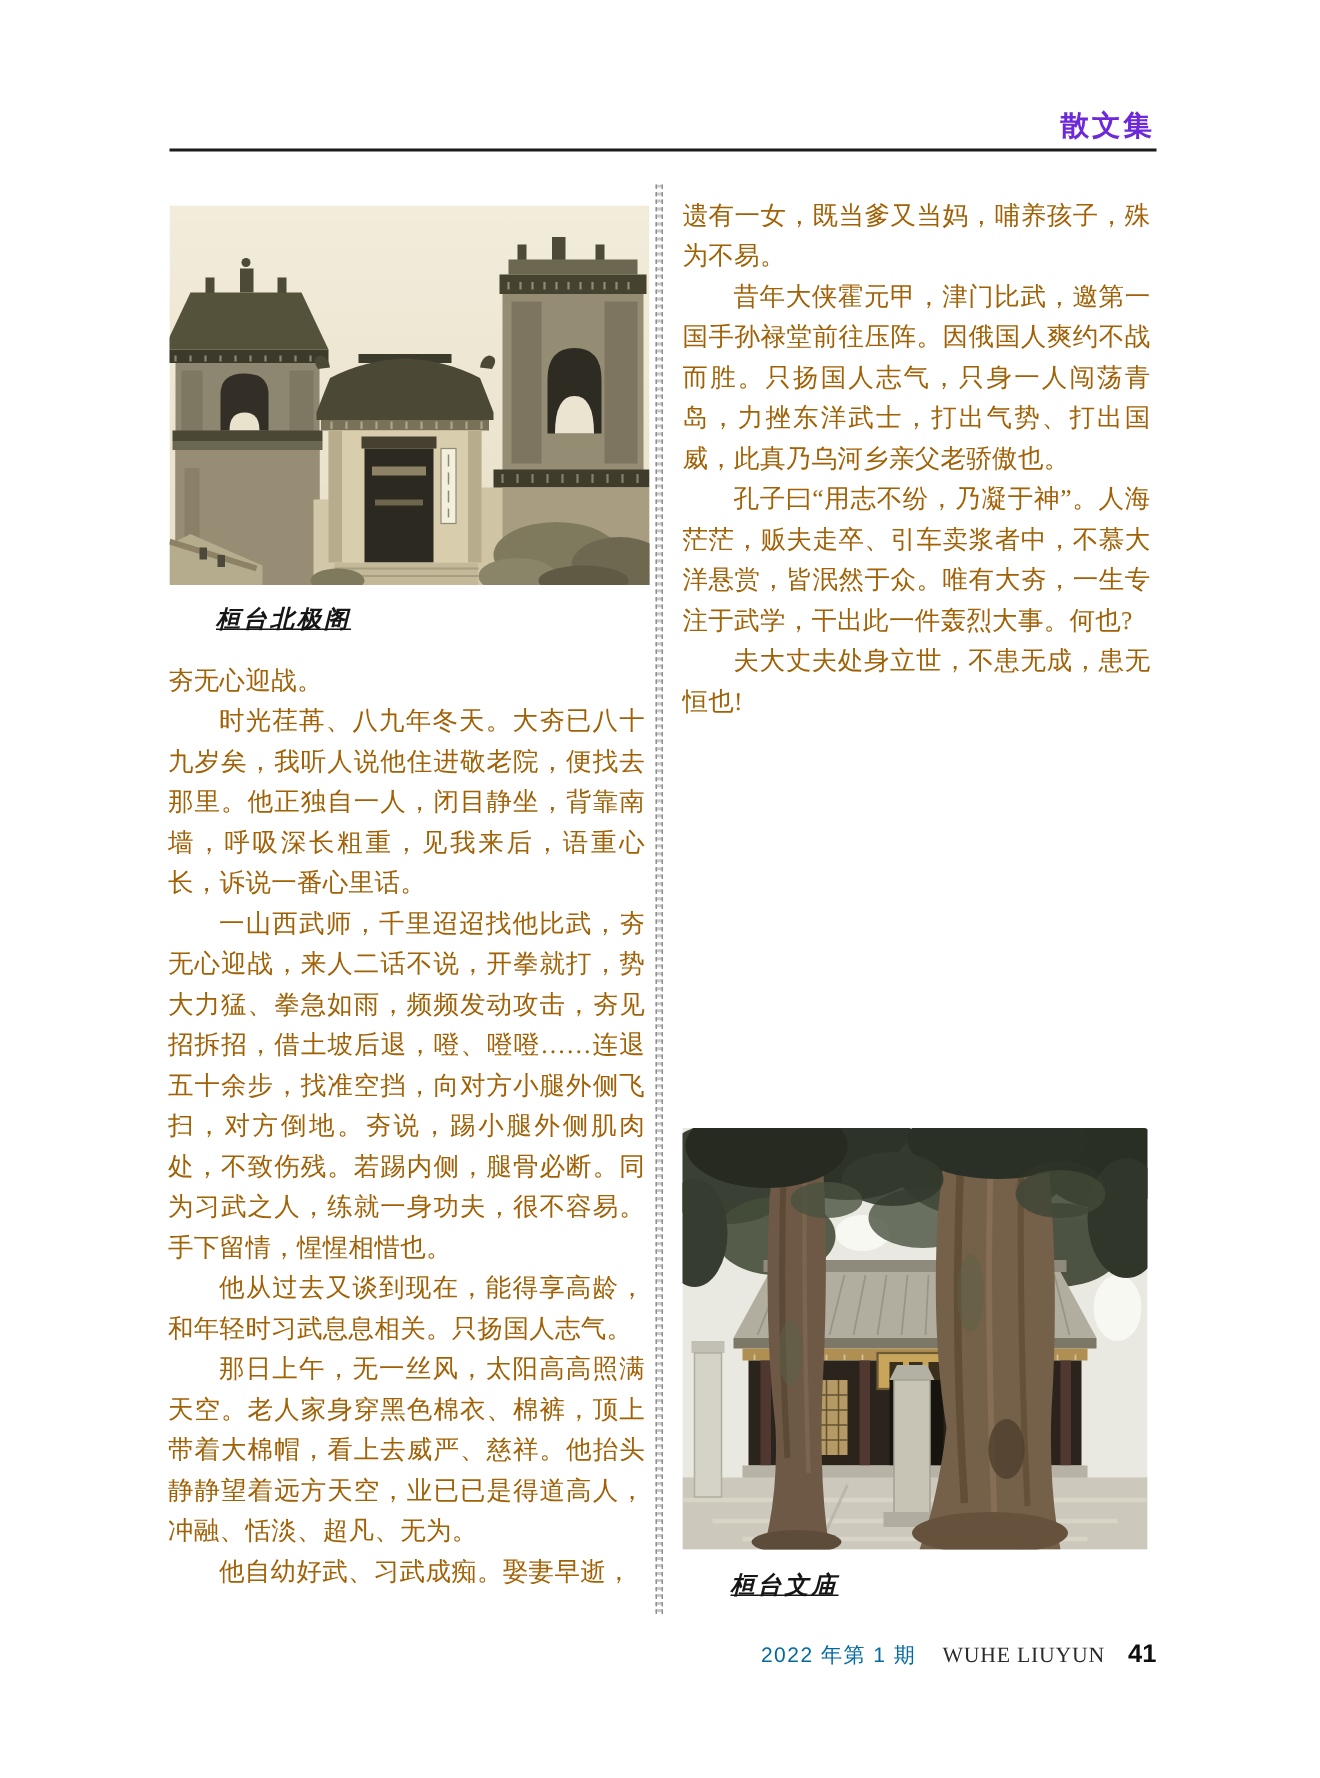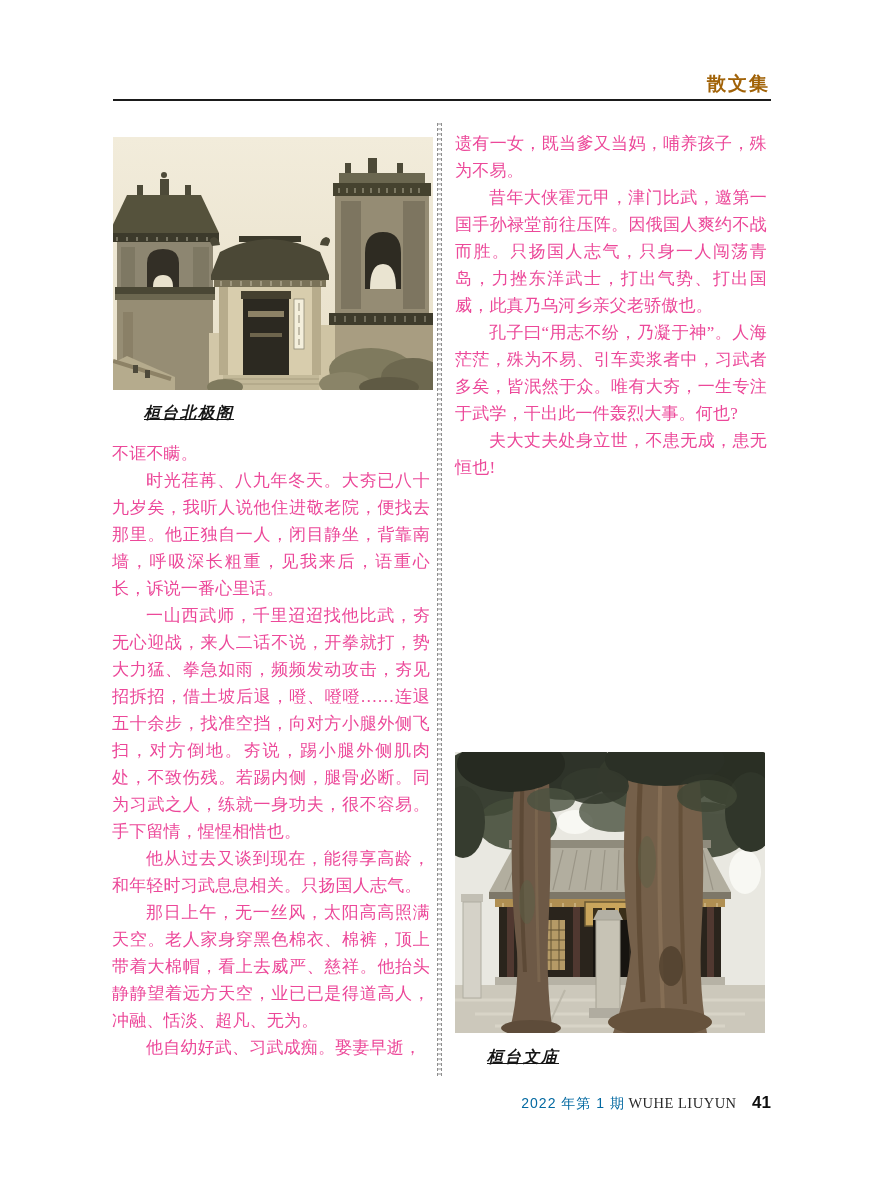--- a/index.html
+++ b/index.html
@@ -5,21 +5,21 @@
   html,body{margin:0;padding:0;}
   body{
     width:880px;height:1185px;background:#ffffff;position:relative;overflow:hidden;
     font-family:"Liberation Serif","DejaVu Serif",serif;color:#1f1f1f;
   }
   .page{position:absolute;left:0;top:0;width:880px;height:1185px;background:#fff;}
 
   .section-title{
     position:absolute;left:113px;top:71px;width:657px;text-align:right;
     font-family:"Liberation Sans","DejaVu Sans",sans-serif;
-    font-weight:bold;font-size:19px;letter-spacing:2px;color:#a16207;
+    font-weight:bold;font-size:19px;letter-spacing:2px;color:#6d28d9;
   }
   .header-rule{position:absolute;left:113px;top:99px;width:658px;height:2px;background:#1b1b1b;}
 
   .col-divider{
     position:absolute;left:437px;top:123px;width:3px;height:953px;
     border-left:1px dashed #8f8f8f;border-right:1px dashed #8f8f8f;
     background:repeating-linear-gradient(180deg,#c9c9c9 0 2px,transparent 2px 5px);
   }
 
   .photo{position:absolute;display:block;}
@@ -30,33 +30,33 @@
     position:absolute;font-size:16px;font-weight:bold;font-style:italic;
     letter-spacing:2px;color:#161616;
     font-family:"Liberation Serif","DejaVu Serif",serif;
     text-decoration:underline;
   }
   .caption1{left:144px;top:403px;}
   .caption2{left:487px;top:1047px;}
 
   .textcol{
     position:absolute;font-size:17px;line-height:27px;text-align:justify;
-    color:#ec4899;letter-spacing:0.2px;
+    color:#a16207;letter-spacing:0.2px;
   }
   .leftcol{left:112px;top:440px;width:318px;}
   .rightcol{left:455px;top:130px;width:312px;}
   .textcol p{margin:0;padding:0;}
   .textcol p.indent{text-indent:2em;}
 
   .footer{
     position:absolute;left:113px;top:1093px;width:658px;text-align:right;
     font-size:14px;white-space:nowrap;
   }
   .footer .issue{color:#0369a1;font-family:"Liberation Sans","DejaVu Sans",sans-serif;letter-spacing:1px;}
-  .footer .journal{color:#2a2a2a;font-family:"Liberation Serif","DejaVu Serif",serif;font-size:14.5px;letter-spacing:0.5px;}
+  .footer .journal{color:#2a2a2a;font-family:"Liberation Serif","DejaVu Serif",serif;font-size:14.5px;letter-spacing:0.5px;margin-left:14px;}
   .footer .pagenum{color:#0e0e0e;font-family:"Liberation Sans","DejaVu Sans",sans-serif;font-weight:bold;font-size:17px;margin-left:12px;margin-top:45px;}
 </style>
 </head>
 <body>
 
 <div class="page">
 
   <div class="section-title">散文集</div>
   <div class="header-rule"></div>
 
@@ -148,34 +148,34 @@
       <ellipse cx="258" cy="233" rx="42" ry="22" fill="#7f7a5e"></ellipse>
       <ellipse cx="300" cy="240" rx="32" ry="19" fill="#6d684f"></ellipse>
       <ellipse cx="232" cy="247" rx="26" ry="12" fill="#8a8468"></ellipse>
       <ellipse cx="276" cy="250" rx="30" ry="10" fill="#5f5a44"></ellipse>
       <ellipse cx="112" cy="250" rx="18" ry="8" fill="#7f7a5e"></ellipse>
     </g>
   </svg>
   <div class="caption caption1">桓台北极阁</div>
 
   <div class="textcol leftcol">
-    <p>不诓不瞒。</p>
+    <p>夯无心迎战。</p>
     <p class="indent">时光荏苒、八九年冬天。大夯已八十九岁矣，我听人说他住进敬老院，便找去那里。他正独自一人，闭目静坐，背靠南墙，呼吸深长粗重，见我来后，语重心长，诉说一番心里话。</p>
     <p class="indent">一山西武师，千里迢迢找他比武，夯无心迎战，来人二话不说，开拳就打，势大力猛、拳急如雨，频频发动攻击，夯见招拆招，借土坡后退，噔、噔噔……连退五十余步，找准空挡，向对方小腿外侧飞扫，对方倒地。夯说，踢小腿外侧肌肉处，不致伤残。若踢内侧，腿骨必断。同为习武之人，练就一身功夫，很不容易。手下留情，惺惺相惜也。</p>
     <p class="indent">他从过去又谈到现在，能得享高龄，和年轻时习武息息相关。只扬国人志气。</p>
     <p class="indent">那日上午，无一丝风，太阳高高照满天空。老人家身穿黑色棉衣、棉裤，顶上带着大棉帽，看上去威严、慈祥。他抬头静静望着远方天空，业已已是得道高人，冲融、恬淡、超凡、无为。</p>
     <p class="indent">他自幼好武、习武成痴。娶妻早逝，</p>
   </div>
 
   <div class="col-divider"></div>
 
   <div class="textcol rightcol">
     <p>遗有一女，既当爹又当妈，哺养孩子，殊为不易。</p>
     <p class="indent">昔年大侠霍元甲，津门比武，邀第一国手孙禄堂前往压阵。因俄国人爽约不战而胜。只扬国人志气，只身一人闯荡青岛，力挫东洋武士，打出气势、打出国威，此真乃乌河乡亲父老骄傲也。</p>
-    <p class="indent">孔子曰“用志不纷，乃凝于神”。人海茫茫，殊为不易、引车卖浆者中，习武者多矣，皆泯然于众。唯有大夯，一生专注于武学，干出此一件轰烈大事。何也?</p>
+    <p class="indent">孔子曰“用志不纷，乃凝于神”。人海茫茫，贩夫走卒、引车卖浆者中，不慕大洋悬赏，皆泯然于众。唯有大夯，一生专注于武学，干出此一件轰烈大事。何也?</p>
     <p class="indent">夫大丈夫处身立世，不患无成，患无恒也!</p>
   </div>
 
   <svg class="photo photo2" viewBox="0 0 310 281" aria-hidden="true">
     <rect width="310" height="281" fill="#e9e8e1"></rect>
     <g fill="#f8f8f3">
       <ellipse cx="42" cy="38" rx="26" ry="18"></ellipse>
       <ellipse cx="150" cy="22" rx="30" ry="16"></ellipse>
       <ellipse cx="262" cy="46" rx="24" ry="16"></ellipse>
       <ellipse cx="120" cy="70" rx="18" ry="12"></ellipse>

